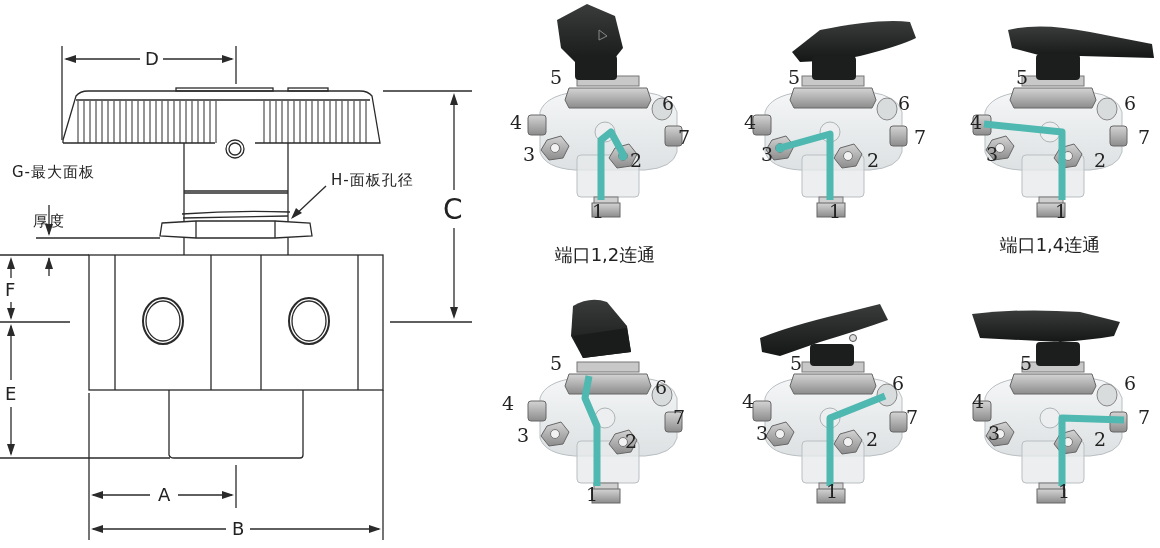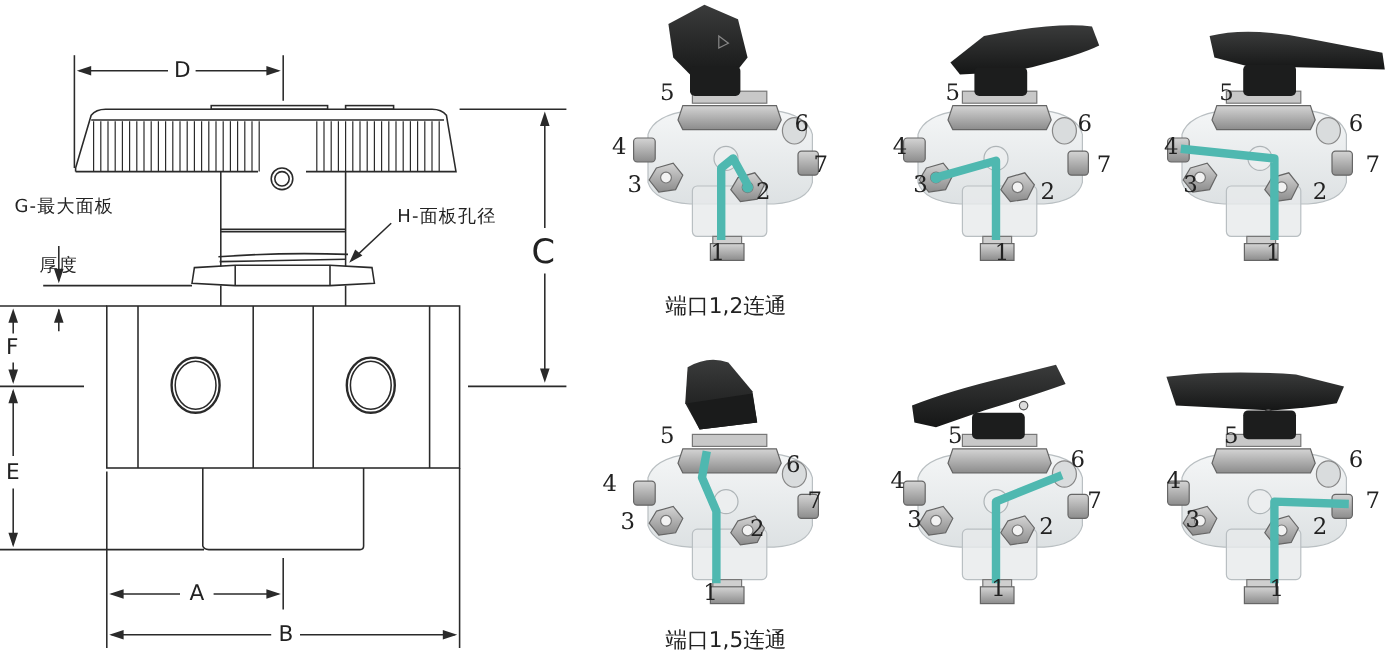--- a/index.html
+++ b/index.html
@@ -250,37 +250,37 @@
     <rect x="96" y="54" width="44" height="26" rx="4" fill="#1c1d1d"></rect>
     <path d="M122 200 L122 132 L44 124" fill="none" stroke="#4fb8b0" stroke-width="7" stroke-linejoin="round"></path>
   </svg>
   <span class="port" style="left:76px;top:66px;">5</span>
   <span class="port" style="left:30px;top:111px;">4</span>
   <span class="port" style="left:46px;top:143px;">3</span>
   <span class="port" style="left:154px;top:149px;">2</span>
   <span class="port" style="left:184px;top:92px;">6</span>
   <span class="port" style="left:198px;top:126px;">7</span>
   <span class="port" style="left:115px;top:200px;">1</span>
+  <div class="caption" style="top:233px;">端口1,4连通</div>
 </div>
 
 <div class="panel" style="left:495px;top:286px;">
   <svg width="220" height="240">
     <use href="#valveBody"></use>
     <path d="M78 20 Q95 10 112 16 L132 40 L136 66 L88 72 L76 50 Z" fill="url(#handleGrad)"></path>
     <path d="M78 50 L132 42 L136 66 L88 72 Z" fill="#1a1b1b"></path>
     <path d="M102 200 L102 140 L90 112 L94 90" fill="none" stroke="#4fb8b0" stroke-width="7" stroke-linejoin="round"></path>
   </svg>
   <span class="port" style="left:55px;top:66px;">5</span>
   <span class="port" style="left:7px;top:106px;">4</span>
   <span class="port" style="left:22px;top:138px;">3</span>
   <span class="port" style="left:130px;top:144px;">2</span>
   <span class="port" style="left:160px;top:90px;">6</span>
   <span class="port" style="left:178px;top:120px;">7</span>
   <span class="port" style="left:91px;top:197px;">1</span>
-  <div class="caption" style="top:235px;">端口1,5连通</div>
 </div>
 
 <div class="panel" style="left:720px;top:286px;">
   <svg width="220" height="240">
     <use href="#valveBody"></use>
     <path d="M40 52 Q70 40 120 28 L160 18 L168 34 Q140 44 100 56 L60 70 L42 66 Z" fill="url(#handleGrad)"></path>
     <circle cx="133" cy="52" r="3.5" fill="#ddd" stroke="#555"></circle>
     <rect x="90" y="58" width="44" height="22" rx="4" fill="#1c1d1d"></rect>
     <path d="M110 200 L110 132 L165 110" fill="none" stroke="#4fb8b0" stroke-width="7" stroke-linejoin="round"></path>
   </svg>

